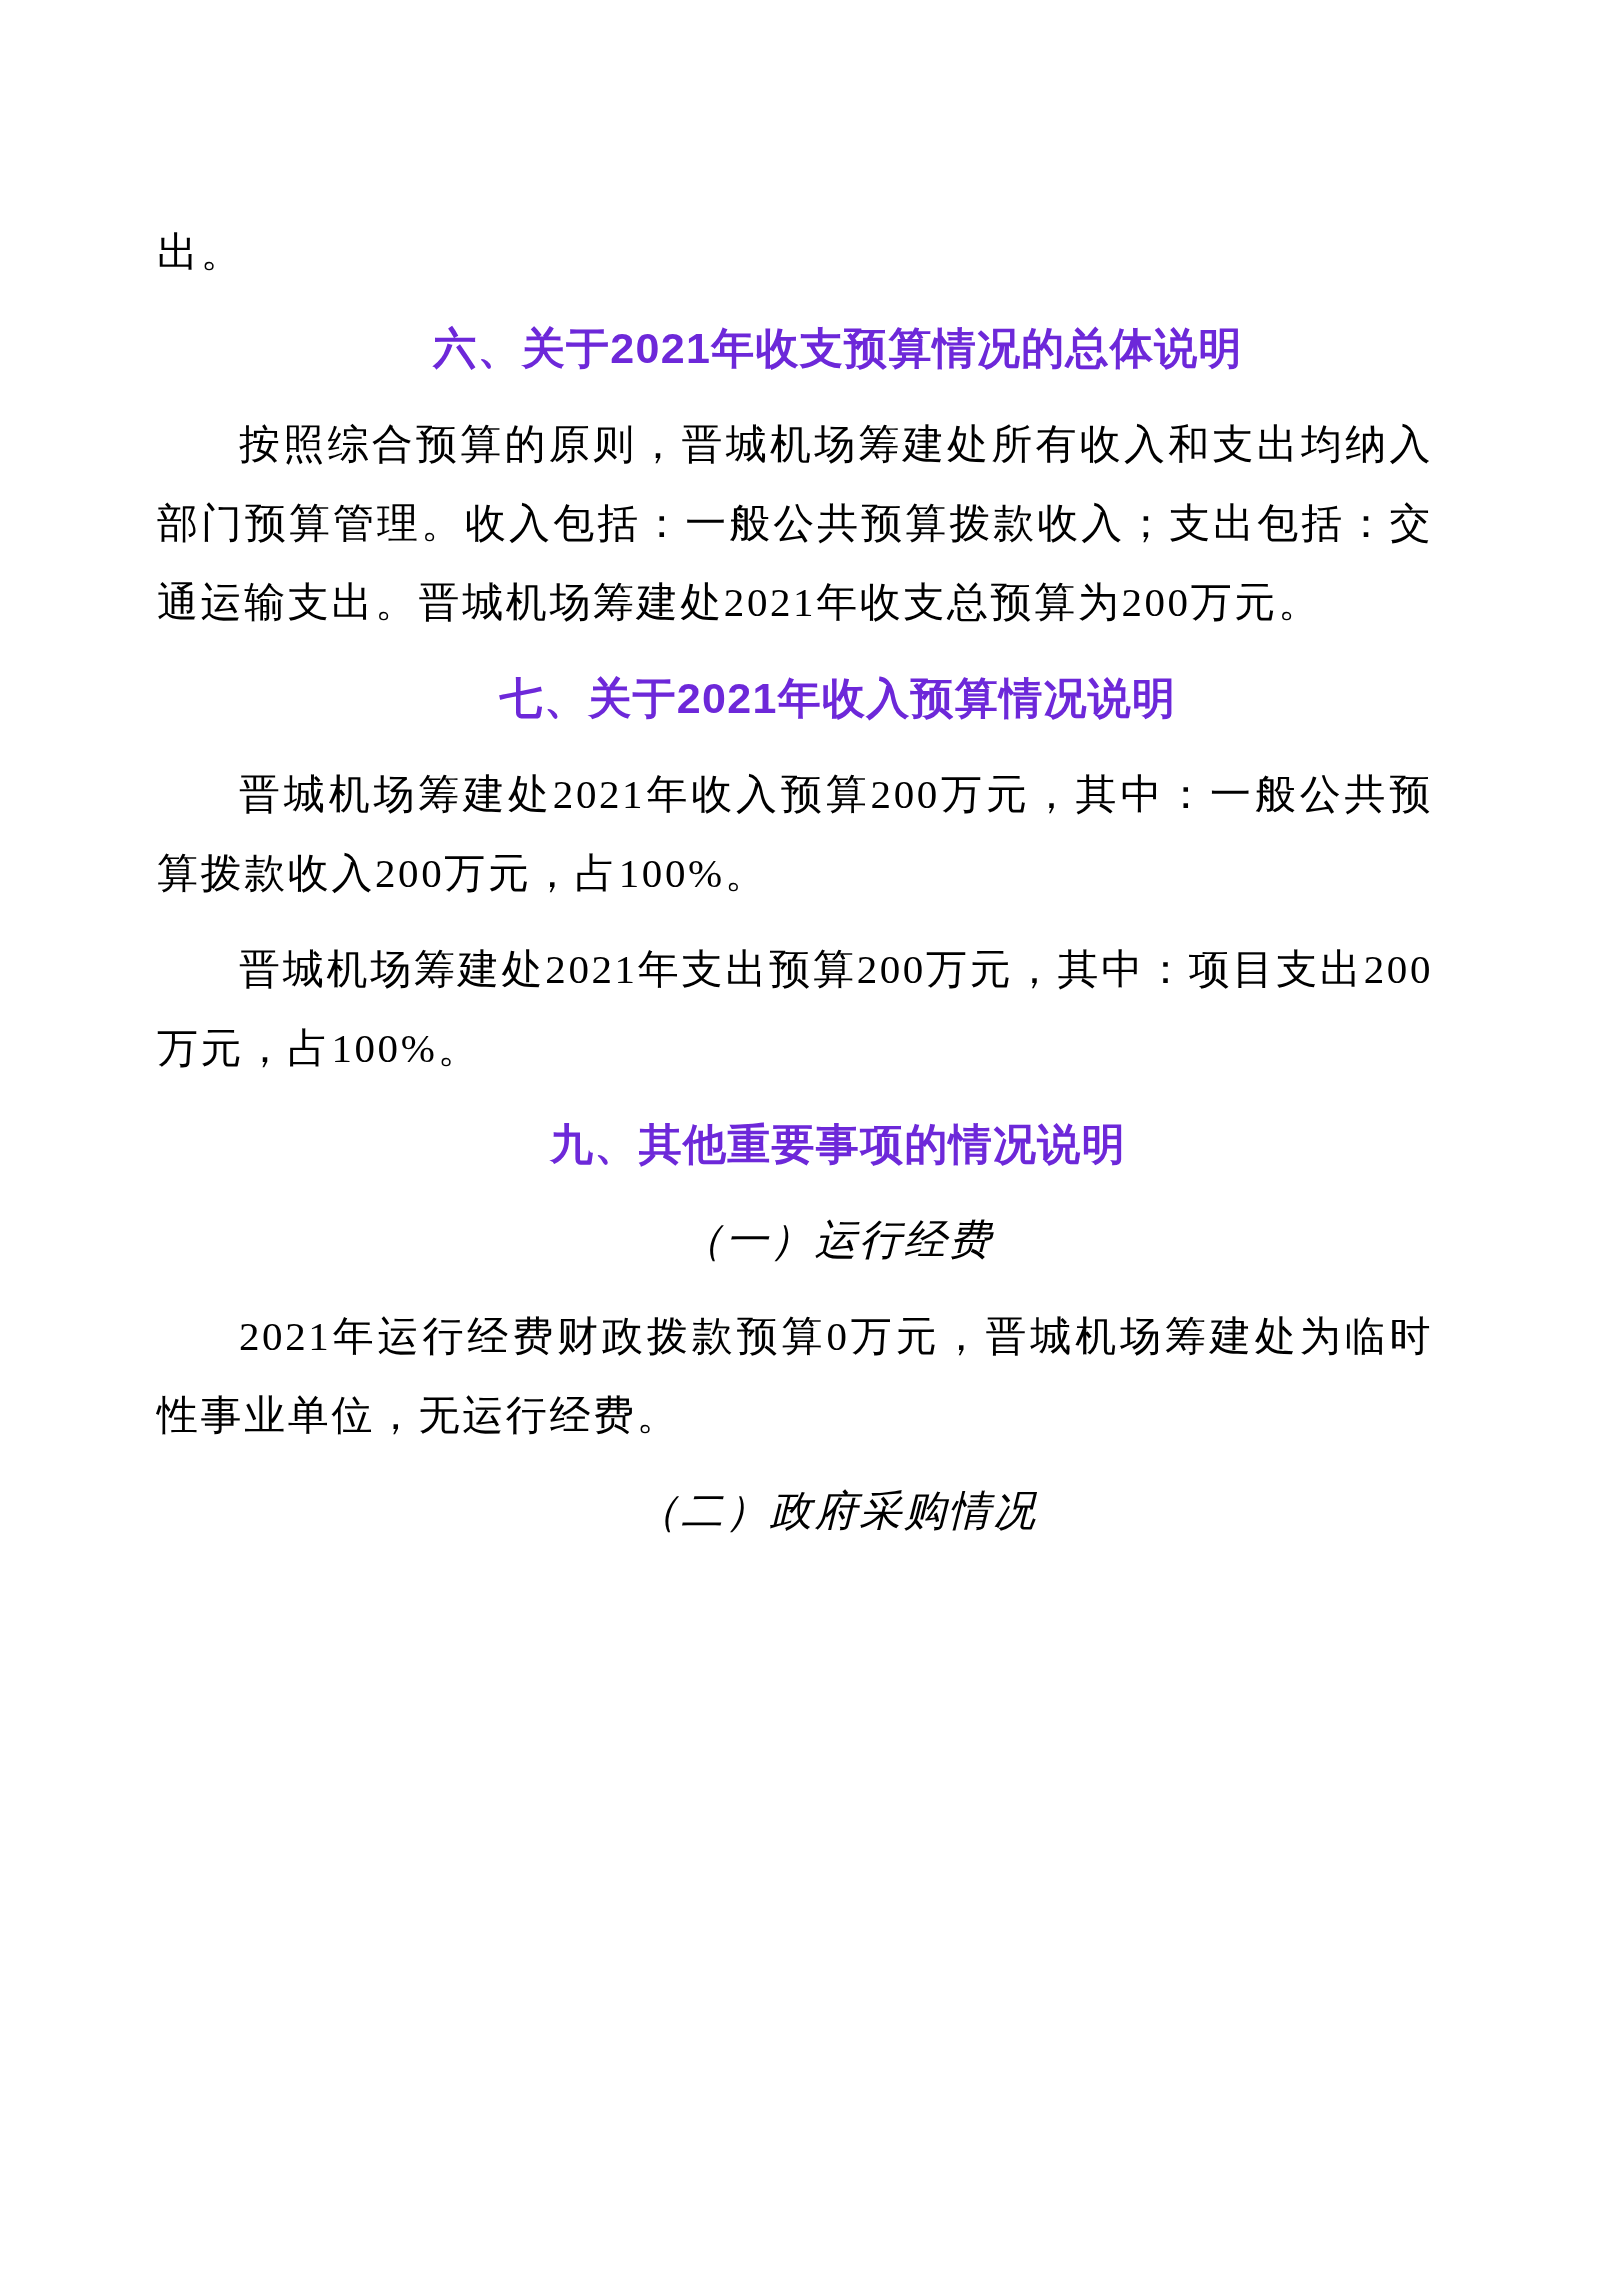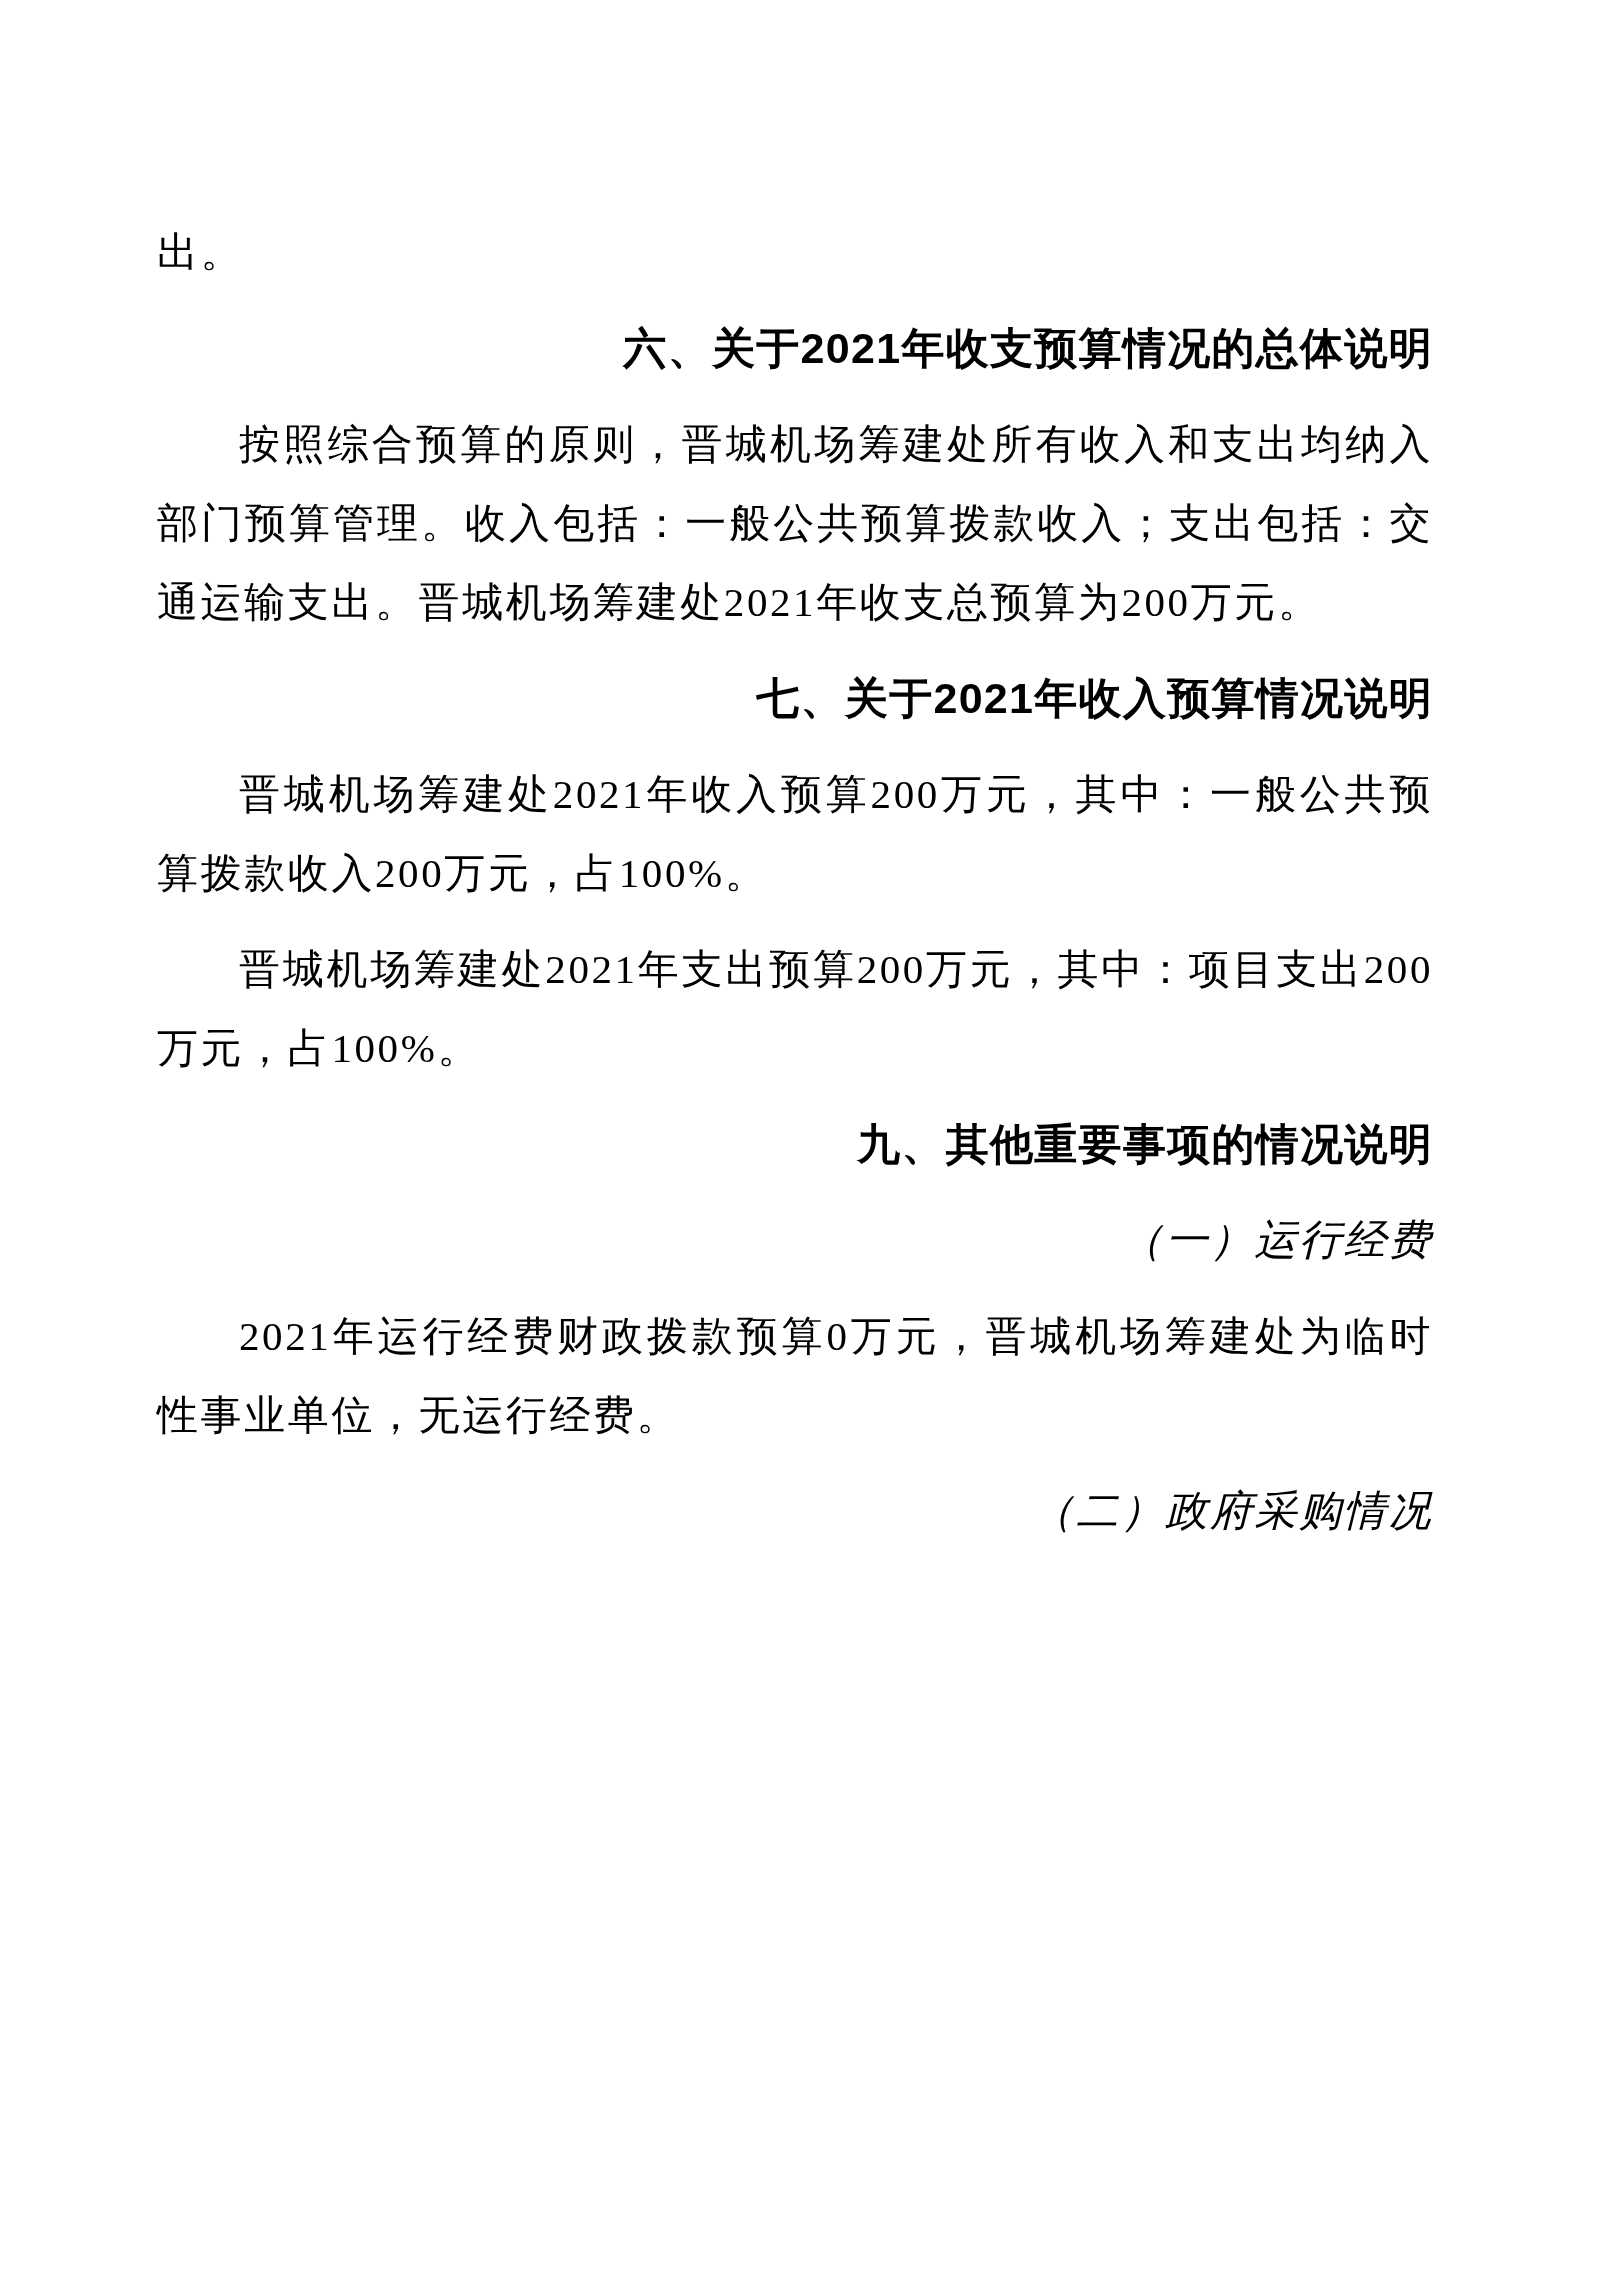--- a/index.html
+++ b/index.html
@@ -37,32 +37,32 @@
     text-align: left;
   }
   
   .heading {
     font-family: "Liberation Sans", "DejaVu Sans", sans-serif;
     font-weight: bold;
     font-size: 43px;
     line-height: 79px;
     letter-spacing: 1.3px;
     text-indent: 86px;
-    text-align: right;
-    color: #000000;
+    text-align: center;
+    color: #6d28d9;
   }
   
   .subheading {
     font-family: "Liberation Serif", "DejaVu Serif", serif;
     font-style: italic;
     font-size: 42px;
     line-height: 79px;
     letter-spacing: 2.6px;
     text-indent: 84px;
-    text-align: right;
+    text-align: center;
     color: #000000;
   }
 </style>
 </head>
 <body>
 
 <div class="page">
 
   <p class="block para para-cont">出。</p>
 

